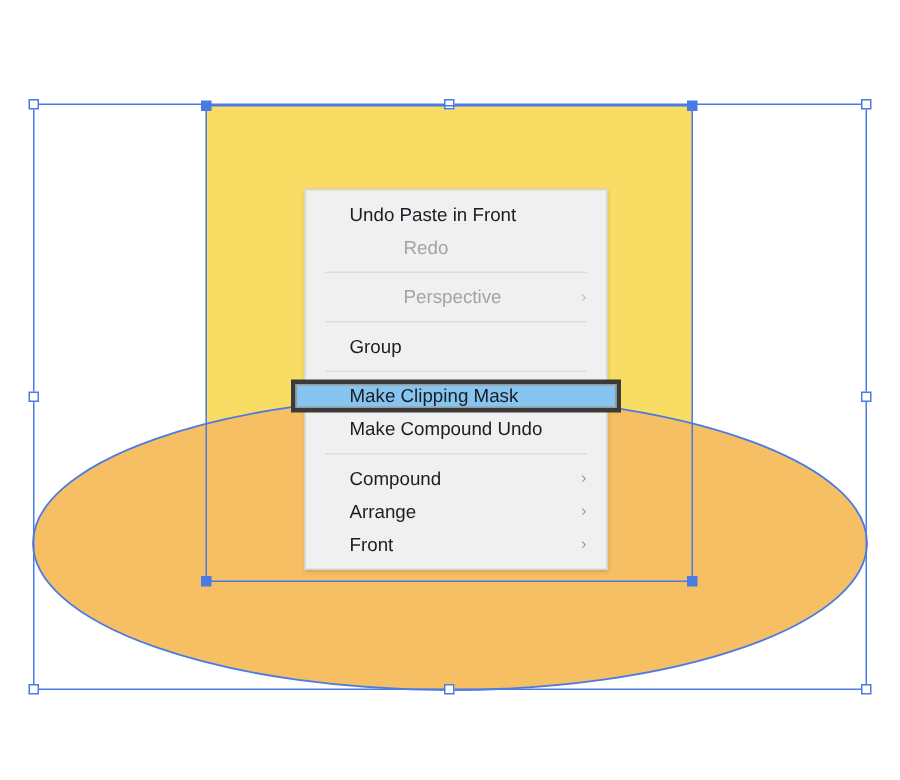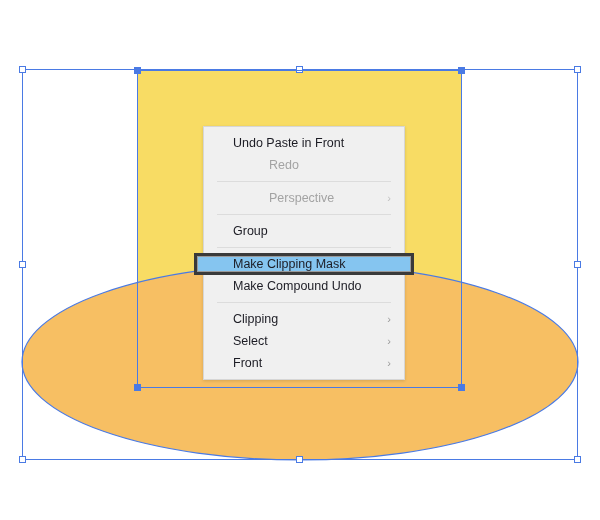--- a/index.html
+++ b/index.html
@@ -226,26 +226,26 @@
     </div>
 
     <div class="menu-item">
       <span>Make Compound Undo</span>
     </div>
 
 
     <div class="menu-sep"></div>
 
     <div class="menu-item">
-      <span>Clipping</span>
-      <span class="submenu-arrow">›</span>
-    </div>
-
-    <div class="menu-item">
-      <span>Select</span>
+      <span>Compound</span>
+      <span class="submenu-arrow">›</span>
+    </div>
+
+    <div class="menu-item">
+      <span>Arrange</span>
       <span class="submenu-arrow">›</span>
     </div>
 
     <div class="menu-item">
       <span>Front</span>
       <span class="submenu-arrow">›</span>
     </div>
 
   </div>
 

